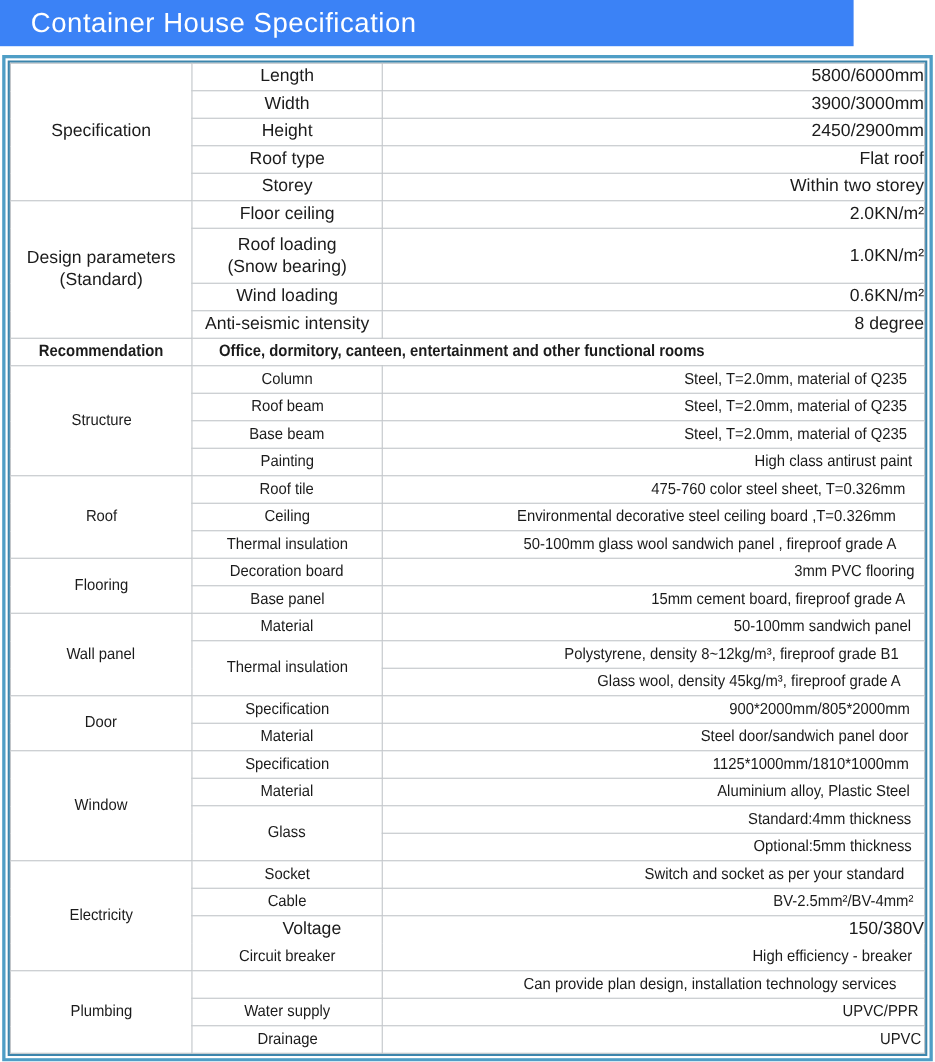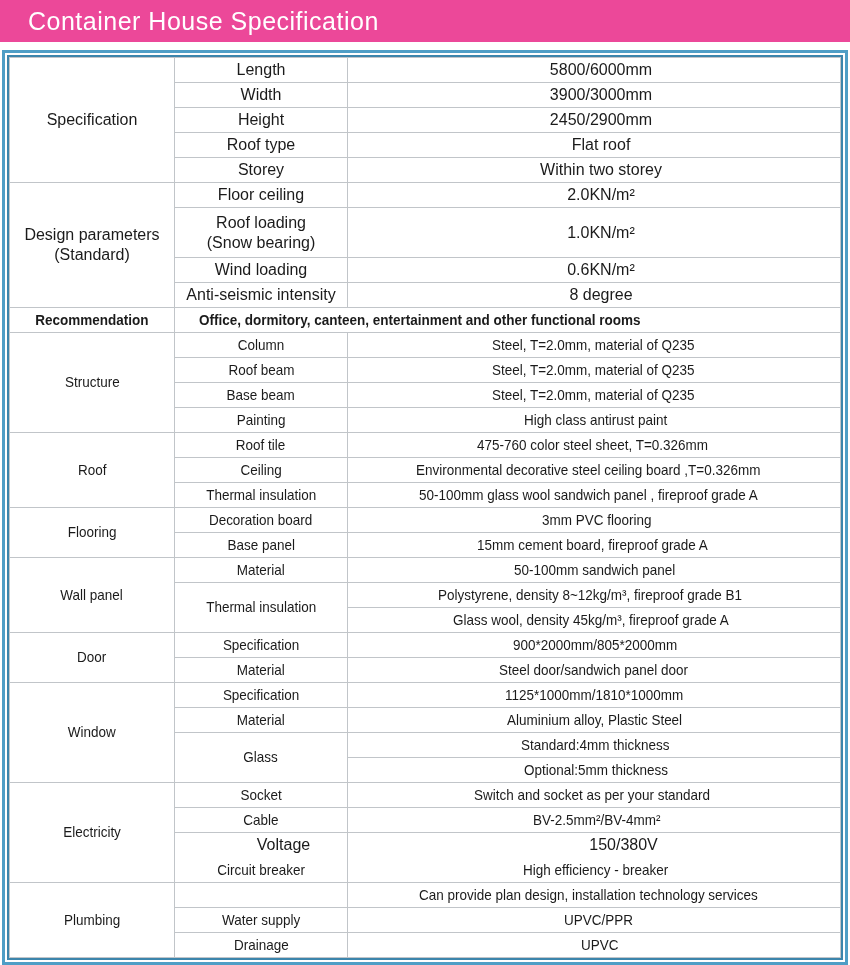--- a/index.html
+++ b/index.html
@@ -5,22 +5,22 @@
   * { box-sizing: border-box; }
   html, body {
     margin: 0; padding: 0;
     width: 850px; height: 965px;
     background: #ffffff;
     font-family: "Liberation Sans", "DejaVu Sans", sans-serif;
     color: #1b1b1b;
     overflow: hidden;
   }
   .title-bar {
-    width: 850px; height: 42px;
-    background: #ec4899;
+    width: 776px; height: 42px;
+    background: #3b82f6;
     display: flex; align-items: center;
     padding-left: 28px;
   }
   .title-bar h1 {
     margin: 0;
     color: #ffffff;
     font-size: 25px;
     font-weight: 400;
     letter-spacing: 0.5px;
   }
@@ -42,21 +42,21 @@
   col.c2 { width: 173px; }
   tr { height: 25px; }
   tr.tall { height: 50px; }
   td {
     border: 1px solid #c1c5c9;
     padding: 0;
     overflow: hidden;
     vertical-align: middle;
   }
   td.cat, td.lbl { text-align: center; text-decoration: underline; }
-  td.val { text-align: center; padding-left: 14px; }
+  td.val { text-align: right; padding-left: 14px; }
   td span {
     display: inline-block;
     font-size: 16px;
     line-height: 1.25;
     white-space: pre-line;
   }
   
   tr.c td span {
     font-size: 14.5px;
     transform: scaleX(0.93);

